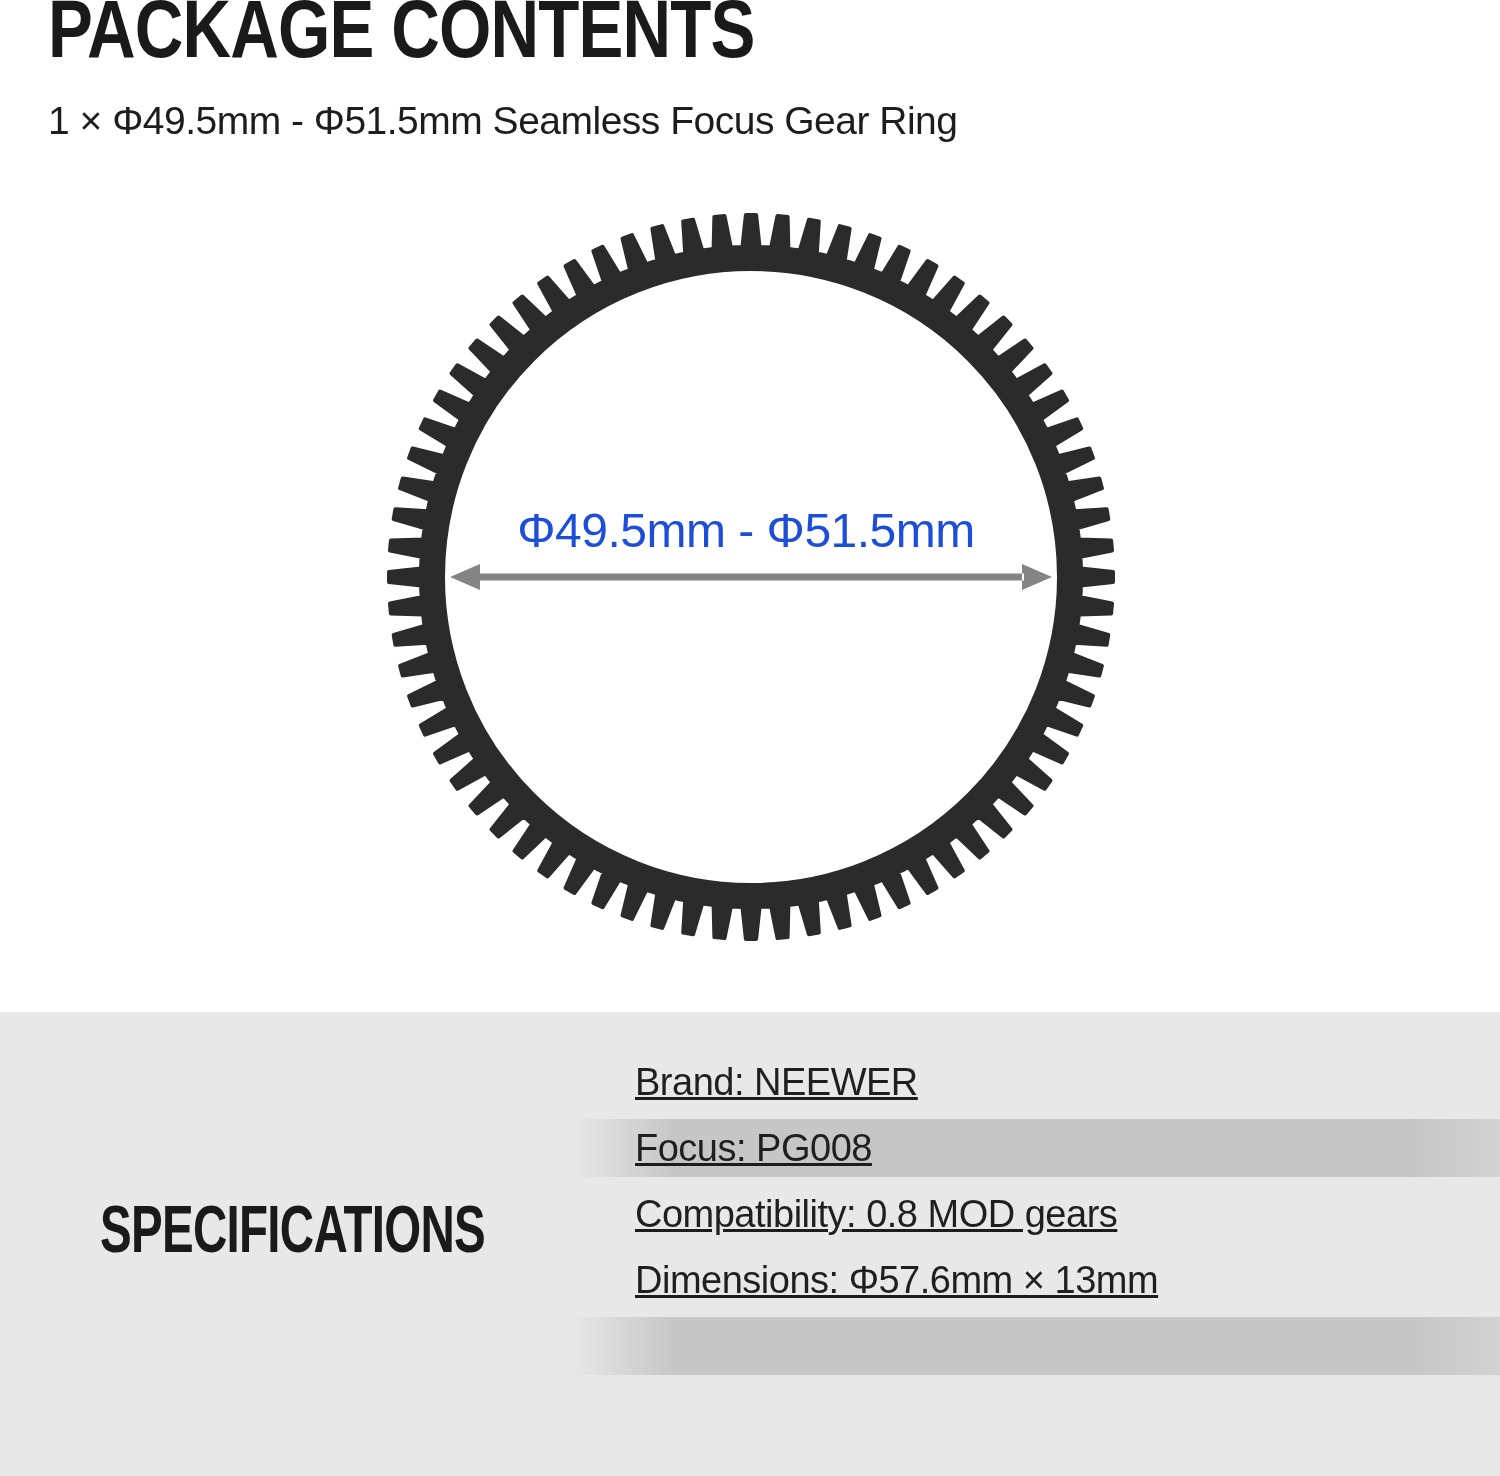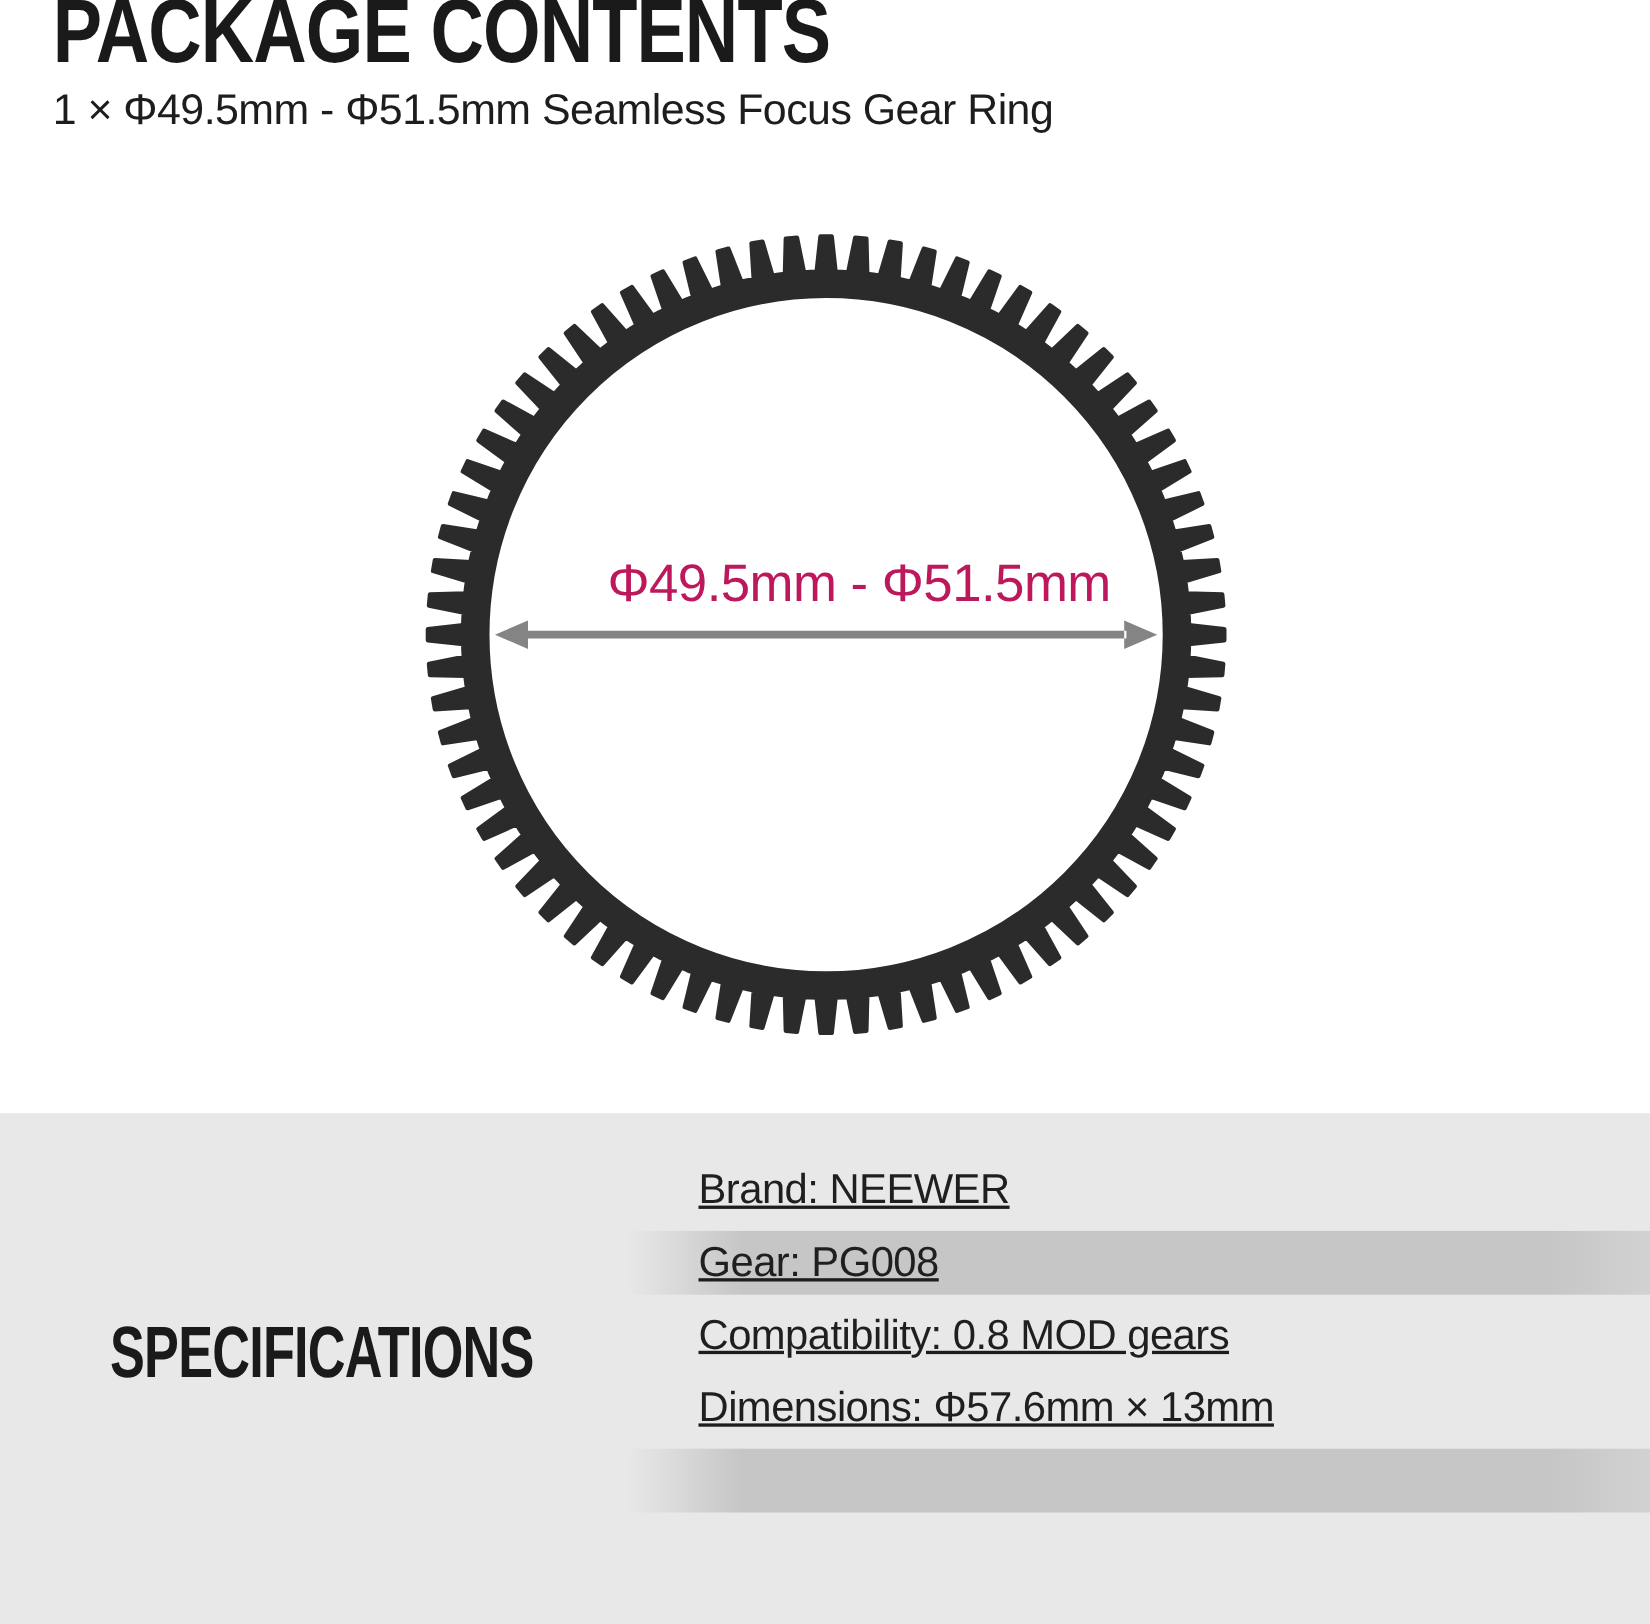--- a/index.html
+++ b/index.html
@@ -14,34 +14,34 @@
 
   
   .page-title {
     position: absolute; left: 48px; top: -12px;
     font-size: 82px; font-weight: 800; line-height: 1;
     letter-spacing: -1px; white-space: nowrap;
     transform: scale(0.82, 1); transform-origin: 0 0;
     color: #1a1a1a;
   }
   .page-subtitle {
-    position: absolute; left: 48px; top: 79px;
+    position: absolute; left: 48px; top: 99px;
     font-size: 39px; font-weight: 400; line-height: 1.15;
     letter-spacing: -0.5px; white-space: nowrap;
     color: #1d1d1d;
   }
 
   
   .figure { position: absolute; left: 0; top: 0; width: 1500px; height: 1010px; }
   .gear-svg { position: absolute; left: 386px; top: 212px; width: 730px; height: 730px; }
   .dimension-label {
-    position: absolute; left: 781px; top: 503px;
+    position: absolute; left: 746px; top: 503px;
     transform: translateX(-50%);
     font-size: 48px; font-weight: 400; letter-spacing: -0.5px;
-    white-space: nowrap; color: #be185d;
+    white-space: nowrap; color: #1d4ed8;
   }
 
   
   .spec-section {
     position: absolute; left: 0; top: 1012px;
     width: 1500px; height: 464px;
     background: #e8e8e8;
   }
   .spec-heading {
     position: absolute; left: 100px; top: 184px;
@@ -81,21 +81,21 @@
   </div>
 
   <div class="spec-section" style="background: rgb(232, 232, 232);">
     <div class="spec-heading">SPECIFICATIONS</div>
 
     <div class="spec-rows">
       <div class="spec-row">
         <span class="spec-row-text">Brand: NEEWER</span>
       </div>
       <div class="spec-row striped" style="background-image: linear-gradient(90deg, rgba(198, 198, 198, 0) 0%, rgba(198, 198, 198, 0) 38%, rgb(198, 198, 198) 45%, rgb(198, 198, 198) 94%, rgb(210, 210, 210) 100%);">
-        <span class="spec-row-text">Gear: PG008</span>
+        <span class="spec-row-text">Focus: PG008</span>
       </div>
       <div class="spec-row">
         <span class="spec-row-text">Compatibility: 0.8 MOD gears</span>
       </div>
       <div class="spec-row">
         <span class="spec-row-text">Dimensions: Φ57.6mm × 13mm</span>
       </div>
       <div class="spec-row striped" style="background-image: linear-gradient(90deg, rgba(198, 198, 198, 0) 0%, rgba(198, 198, 198, 0) 38%, rgb(198, 198, 198) 45%, rgb(198, 198, 198) 94%, rgb(210, 210, 210) 100%);"></div>
     </div>
   </div>

